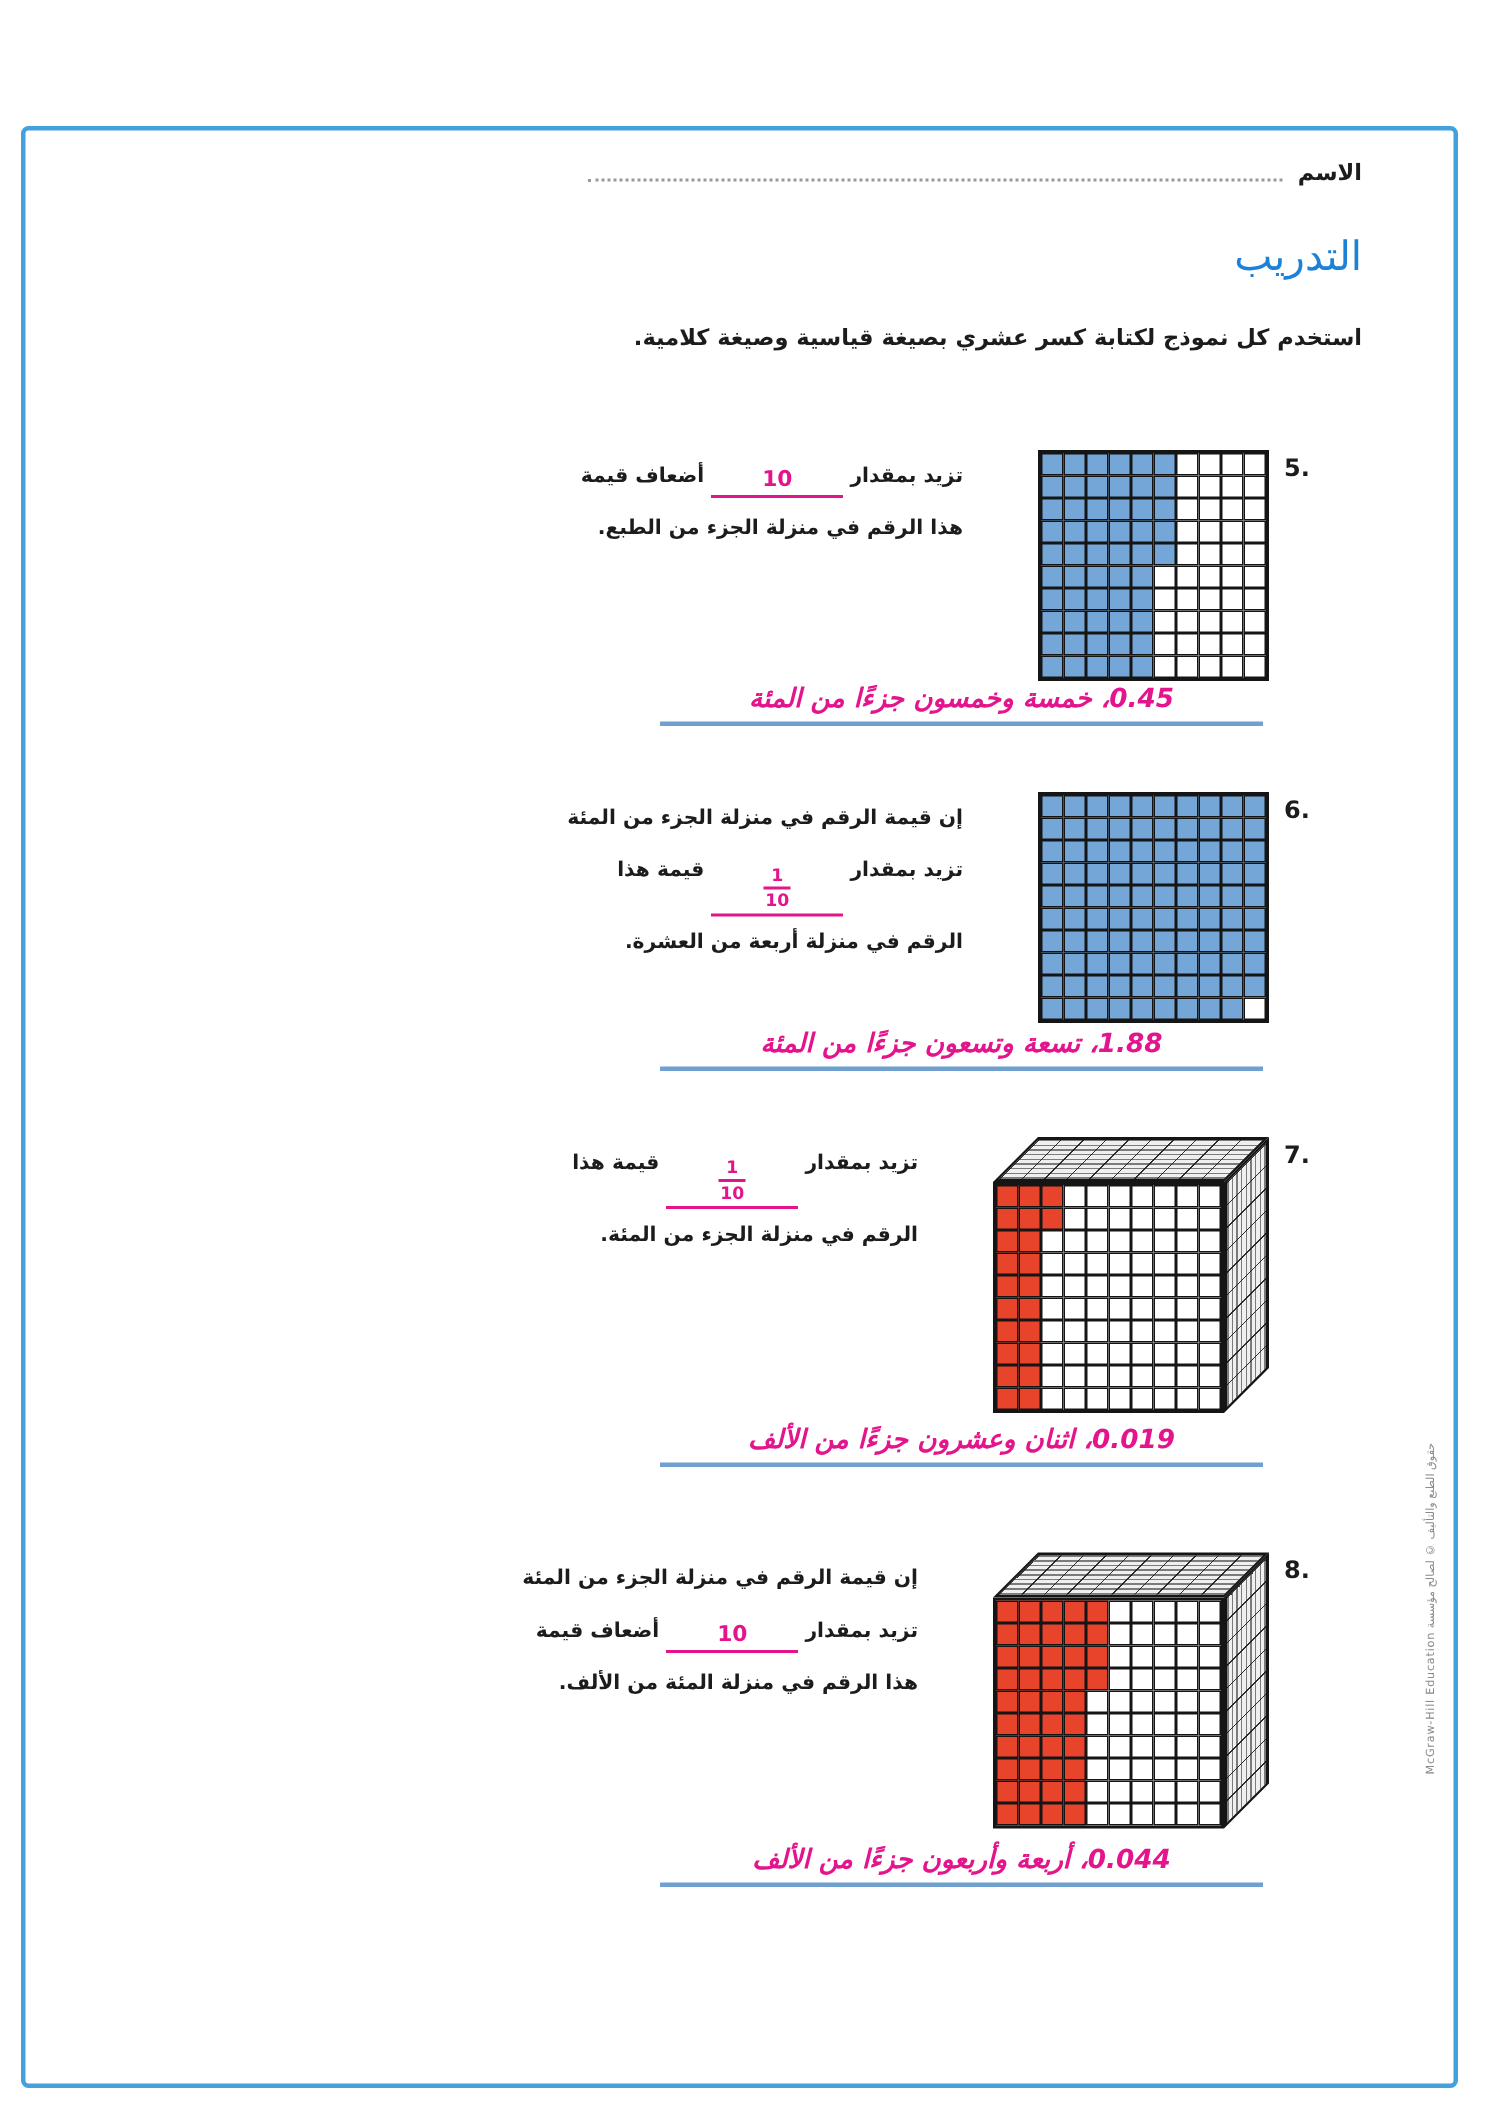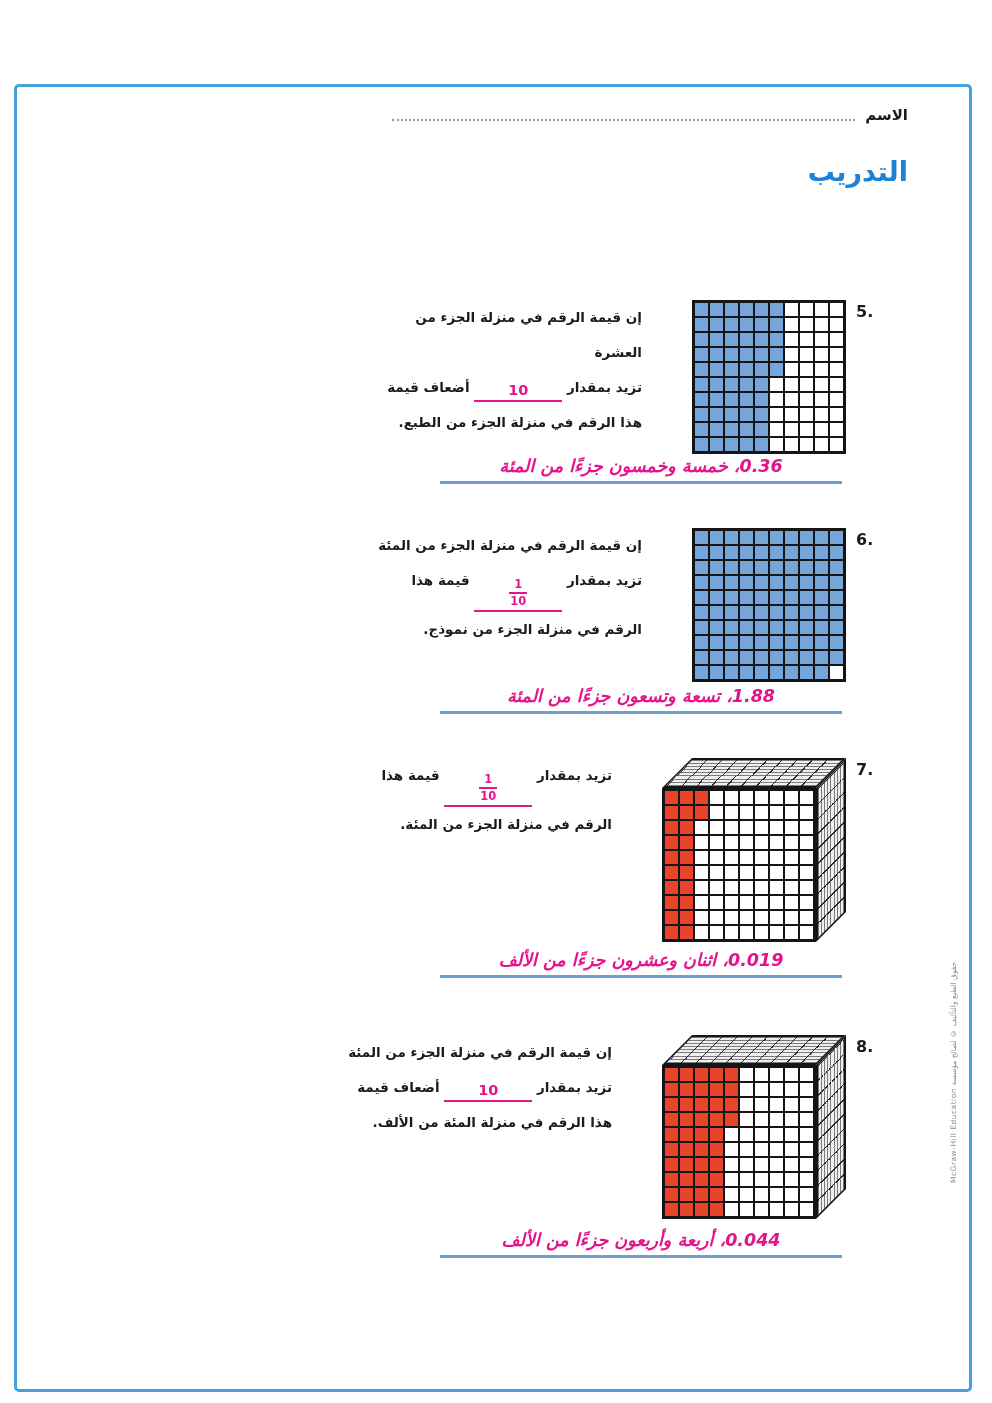--- a/index.html
+++ b/index.html
@@ -15,21 +15,21 @@
     border: 3.5px solid var(--frame-blue, #45a1dd); border-radius: 5px;
   }
   .name-row {
     position: absolute; top: 106px; right: 84px; left: 392px;
     display: flex; align-items: flex-end; gap: 10px;
     font-size: 15px; font-weight: bold;
   }
   .name-dots { flex: 1; border-bottom: 2px dotted #9a9a9a; transform: translateY(-3px); height: 10px; }
   .title {
     position: absolute; top: 156px; right: 84px;
-    font-size: 27px; font-weight: bold; color: var(--title-blue, #1b82d8);
+    font-size: 27px; font-weight: normal; color: var(--title-blue, #1b82d8);
   }
   .instructions {
     position: absolute; top: 212px; right: 84px; width: 545px;
     font-size: 15px; font-weight: bold; line-height: 1.75; text-align: right;
   }
   .problem { position: absolute; right: 110px; display: flex; align-items: flex-start; gap: 10px; }
   #p5 { top: 300px; } #p6 { top: 528px; } #p7 { top: 758px; } #p8 { top: 1035px; }
   .prob-num { font-size: 16px; font-weight: bold; direction: ltr; width: 26px; margin-top: 2px; text-align: left; }
   .grid { border: 2px solid #151515; background: #fff; direction: ltr; --cell: 15px; height: fit-content; }
   .cell { width: var(--cell); height: var(--cell); border: 1px solid #151515; background: #fff; }
@@ -82,20 +82,21 @@
 <div class="page-frame"></div>
 
 <div class="name-row">
   <span>الاسم</span>
   <span class="name-dots"></span>
 </div>
 
 <div class="title">التدريب</div>
 
 <div class="instructions">
+  <div>استخدم كل نموذج لكتابة كسر عشري بصيغة قياسية وصيغة كلامية.</div>
 </div>
 
 <section class="problem" id="p5">
   <span class="prob-num">5.</span>
   <div class="grid" style="display: grid; grid-template-columns: repeat(10, var(--cell));">
       <div class="cell" style="background: rgb(116, 167, 216);"></div>
       <div class="cell" style="background: rgb(116, 167, 216);"></div>
       <div class="cell" style="background: rgb(116, 167, 216);"></div>
       <div class="cell" style="background: rgb(116, 167, 216);"></div>
       <div class="cell" style="background: rgb(116, 167, 216);"></div>
@@ -189,31 +190,30 @@
       <div class="cell" style="background: rgb(116, 167, 216);"></div>
       <div class="cell" style="background: rgb(116, 167, 216);"></div>
       <div class="cell" style="background: rgb(116, 167, 216);"></div>
       <div class="cell"></div>
       <div class="cell"></div>
       <div class="cell"></div>
       <div class="cell"></div>
       <div class="cell"></div>
     </div>
   <div class="prob-text">
-    <p>إن قيمة الرقم في منزلة الجزء من العشرة</p>
     <p>
       <span>تزيد بمقدار</span>
       <span class="blank"><span>10</span></span>
       <span>أضعاف قيمة هذا الرقم في</span>
       <span>منزلة الجزء من الطبع.</span>
     </p>
   </div>
 </section>
 <div class="answer-block" id="a5">
-  <div class="answer-text">0.36، خمسة وخمسون جزءًا من المئة</div>
+  <div class="answer-text">0.45، خمسة وخمسون جزءًا من المئة</div>
 </div>
 
 <section class="problem" id="p6">
   <span class="prob-num">6.</span>
   <div class="grid" style="display: grid; grid-template-columns: repeat(10, var(--cell));">
       <div class="cell" style="background: rgb(116, 167, 216);"></div>
       <div class="cell" style="background: rgb(116, 167, 216);"></div>
       <div class="cell" style="background: rgb(116, 167, 216);"></div>
       <div class="cell" style="background: rgb(116, 167, 216);"></div>
       <div class="cell" style="background: rgb(116, 167, 216);"></div>
@@ -315,21 +315,21 @@
     </div>
   <div class="prob-text">
     <p>إن قيمة الرقم في منزلة الجزء من المئة</p>
     <p>
       <span>تزيد بمقدار</span>
       <span class="blank"><span class="frac">
             <span class="fnum">1</span>
             <span>10</span>
           </span></span>
       <span>قيمة هذا الرقم في منزلة</span>
-      <span>الجزء من نموذج.</span>
+      <span>أربعة من العشرة.</span>
     </p>
   </div>
 </section>
 <div class="answer-block" id="a6">
   <div class="answer-text">1.88، تسعة وتسعون جزءًا من المئة</div>
 </div>
 
 <section class="problem" id="p7">
   <span class="prob-num">7.</span>
   <div class="cube">

